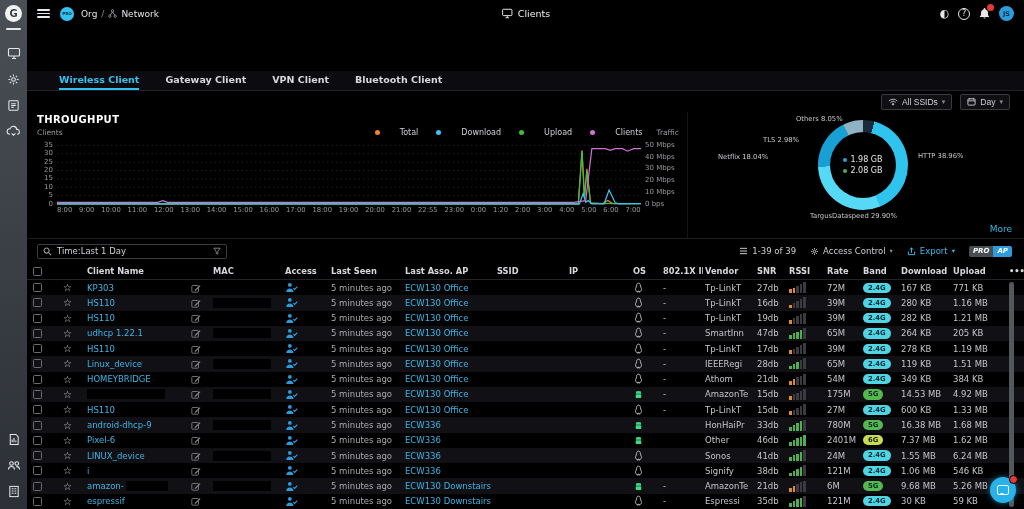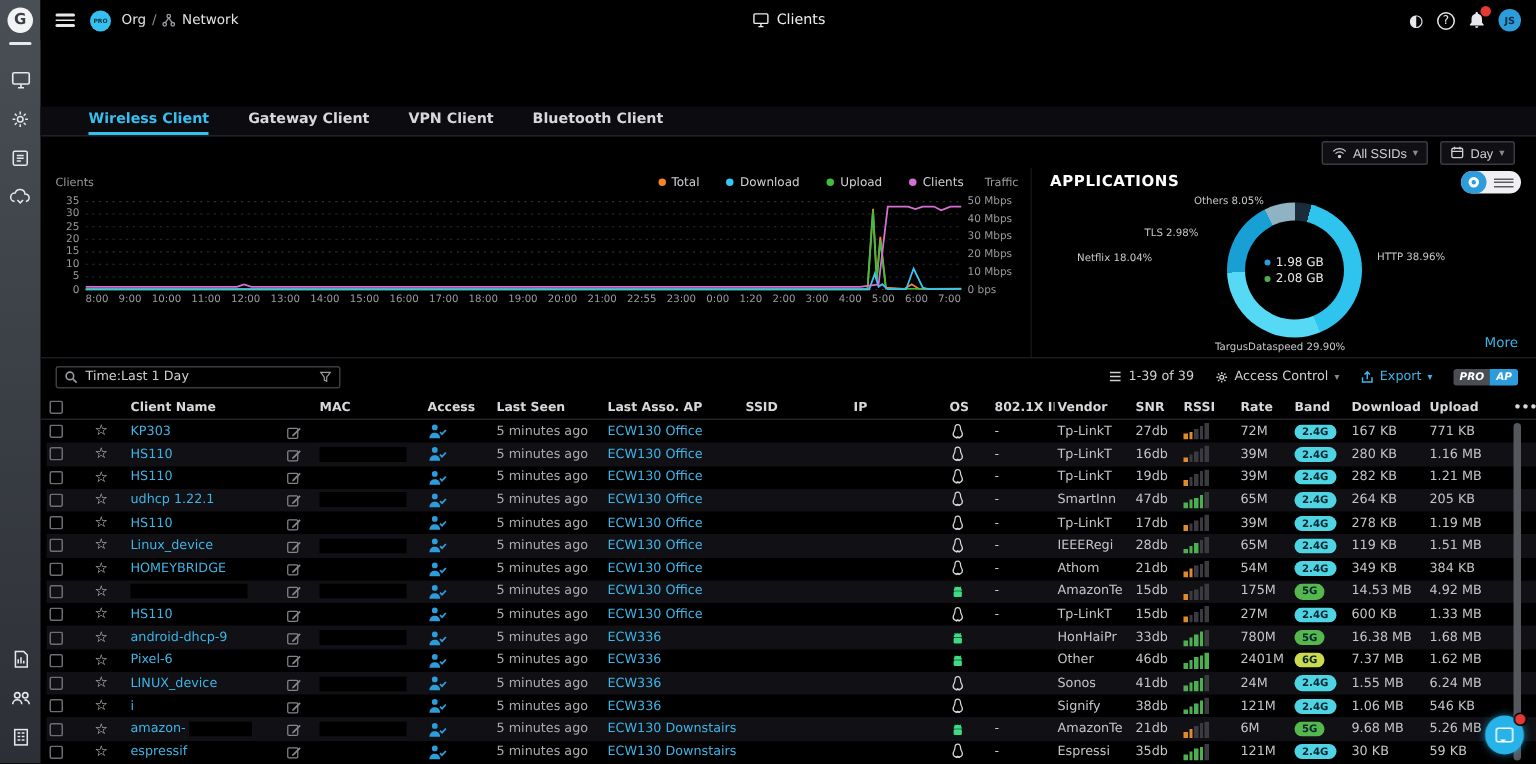--- a/index.html
+++ b/index.html
@@ -39,21 +39,21 @@
   .ctl-btn { display:flex; align-items:center; gap:4px; border:1px solid #3a3a40; background:#101014; color:#cfcfd4; font-size:8.5px; border-radius:2px; padding:2px 6px; cursor:pointer; }
   .ctl-btn .caret { color:#8a8a90; font-size:7px; }
 
   
   .charts { height:126px; display:flex; flex:none; }
   .tp { width:660px; padding:2px 8px 0 10px; flex:none; }
   .tp h2, .apps h2 { font-size:10px; letter-spacing:.4px; color:#fff; font-weight:bold; }
   .tp-head { display:flex; align-items:center; margin-top:3px; }
   .axis-cap { font-size:7.5px; color:#9a9aa0; }
   .legend { display:flex; gap:18px; margin:0 14px 0 auto; }
-  .legend .li { display:flex; align-items:center; gap:4px; font-size:8px; color:#cfcfd4; }
+  .legend .li { display:flex; align-items:center; gap:20px; font-size:8px; color:#cfcfd4; }
   .legend .dot { width:5px; height:5px; border-radius:50%; }
   .tp-body { display:flex; margin-top:2px; }
   .y-left { width:20px; position:relative; height:66px; flex:none; }
   .y-left span { position:absolute; right:4px; font-size:7px; color:#9a9aa0; }
   .y-right { width:38px; position:relative; height:66px; flex:none; }
   .y-right span { position:absolute; left:4px; font-size:7px; color:#9a9aa0; }
   .plot { flex:1; height:66px; }
   .plot svg { width:100%; height:66px; display:block; }
   .x-labels { display:flex; justify-content:space-between; padding:1px 38px 0 20px; }
   .x-labels span { font-size:6.8px; color:#9a9aa0; }
@@ -238,20 +238,21 @@
             <rect x="1" y="2" width="8" height="7" rx="1"></rect>
             <path d="M3 1v2M7 1v2M1 4.3h8"></path>
           </svg>
         <span>Day</span>
         <span class="caret">▾</span>
       </button>
     </div>
 
     <div class="charts">
       <section class="tp">
+        <h2>THROUGHPUT</h2>
         <div class="tp-head">
           <span class="axis-cap">Clients</span>
           <div class="legend" id="legend">
               <span class="li">
                 <span class="dot" style="background:#f5832b"></span>
                 <span>Total</span>
               </span>
               <span class="li">
                 <span class="dot" style="background:#38c6f4"></span>
                 <span>Download</span>
@@ -325,33 +326,20 @@
             <span>2:00</span>
             <span>3:00</span>
             <span>4:00</span>
             <span>5:00</span>
             <span>6:00</span>
             <span>7:00</span>
           </div>
       </section>
 
       <section class="apps">
-        <div class="apps-head">
-          <h2>APPLICATIONS</h2>
-          <div class="app-toggle">
-            <span class="seg1">
-                <span class="ring"></span>
-              </span>
-            <span class="seg2">
-                <i></i>
-                <i></i>
-                <i></i>
-              </span>
-          </div>
-        </div>
         <div class="donut-wrap">
           <div class="donut" id="donut" style="background: conic-gradient(rgb(28, 43, 57) -15deg, rgb(28, 43, 57) 14.6deg, rgb(46, 196, 238) 14.6deg, rgb(46, 196, 238) 157.8deg, rgb(86, 217, 244) 157.8deg, rgb(86, 217, 244) 267.7deg, rgb(24, 159, 212) 267.7deg, rgb(24, 159, 212) 334deg, rgb(143, 179, 194) 334deg, rgb(143, 179, 194) 345deg);">
             <div class="donut-center" id="donut-center">
                 <div class="st">
                   <i style="background:#2d9cdb"></i>
                   <span>1.98 GB</span>
                 </div>
                 <div class="st">
                   <i style="background:#4caf50"></i>
                   <span>2.08 GB</span>

